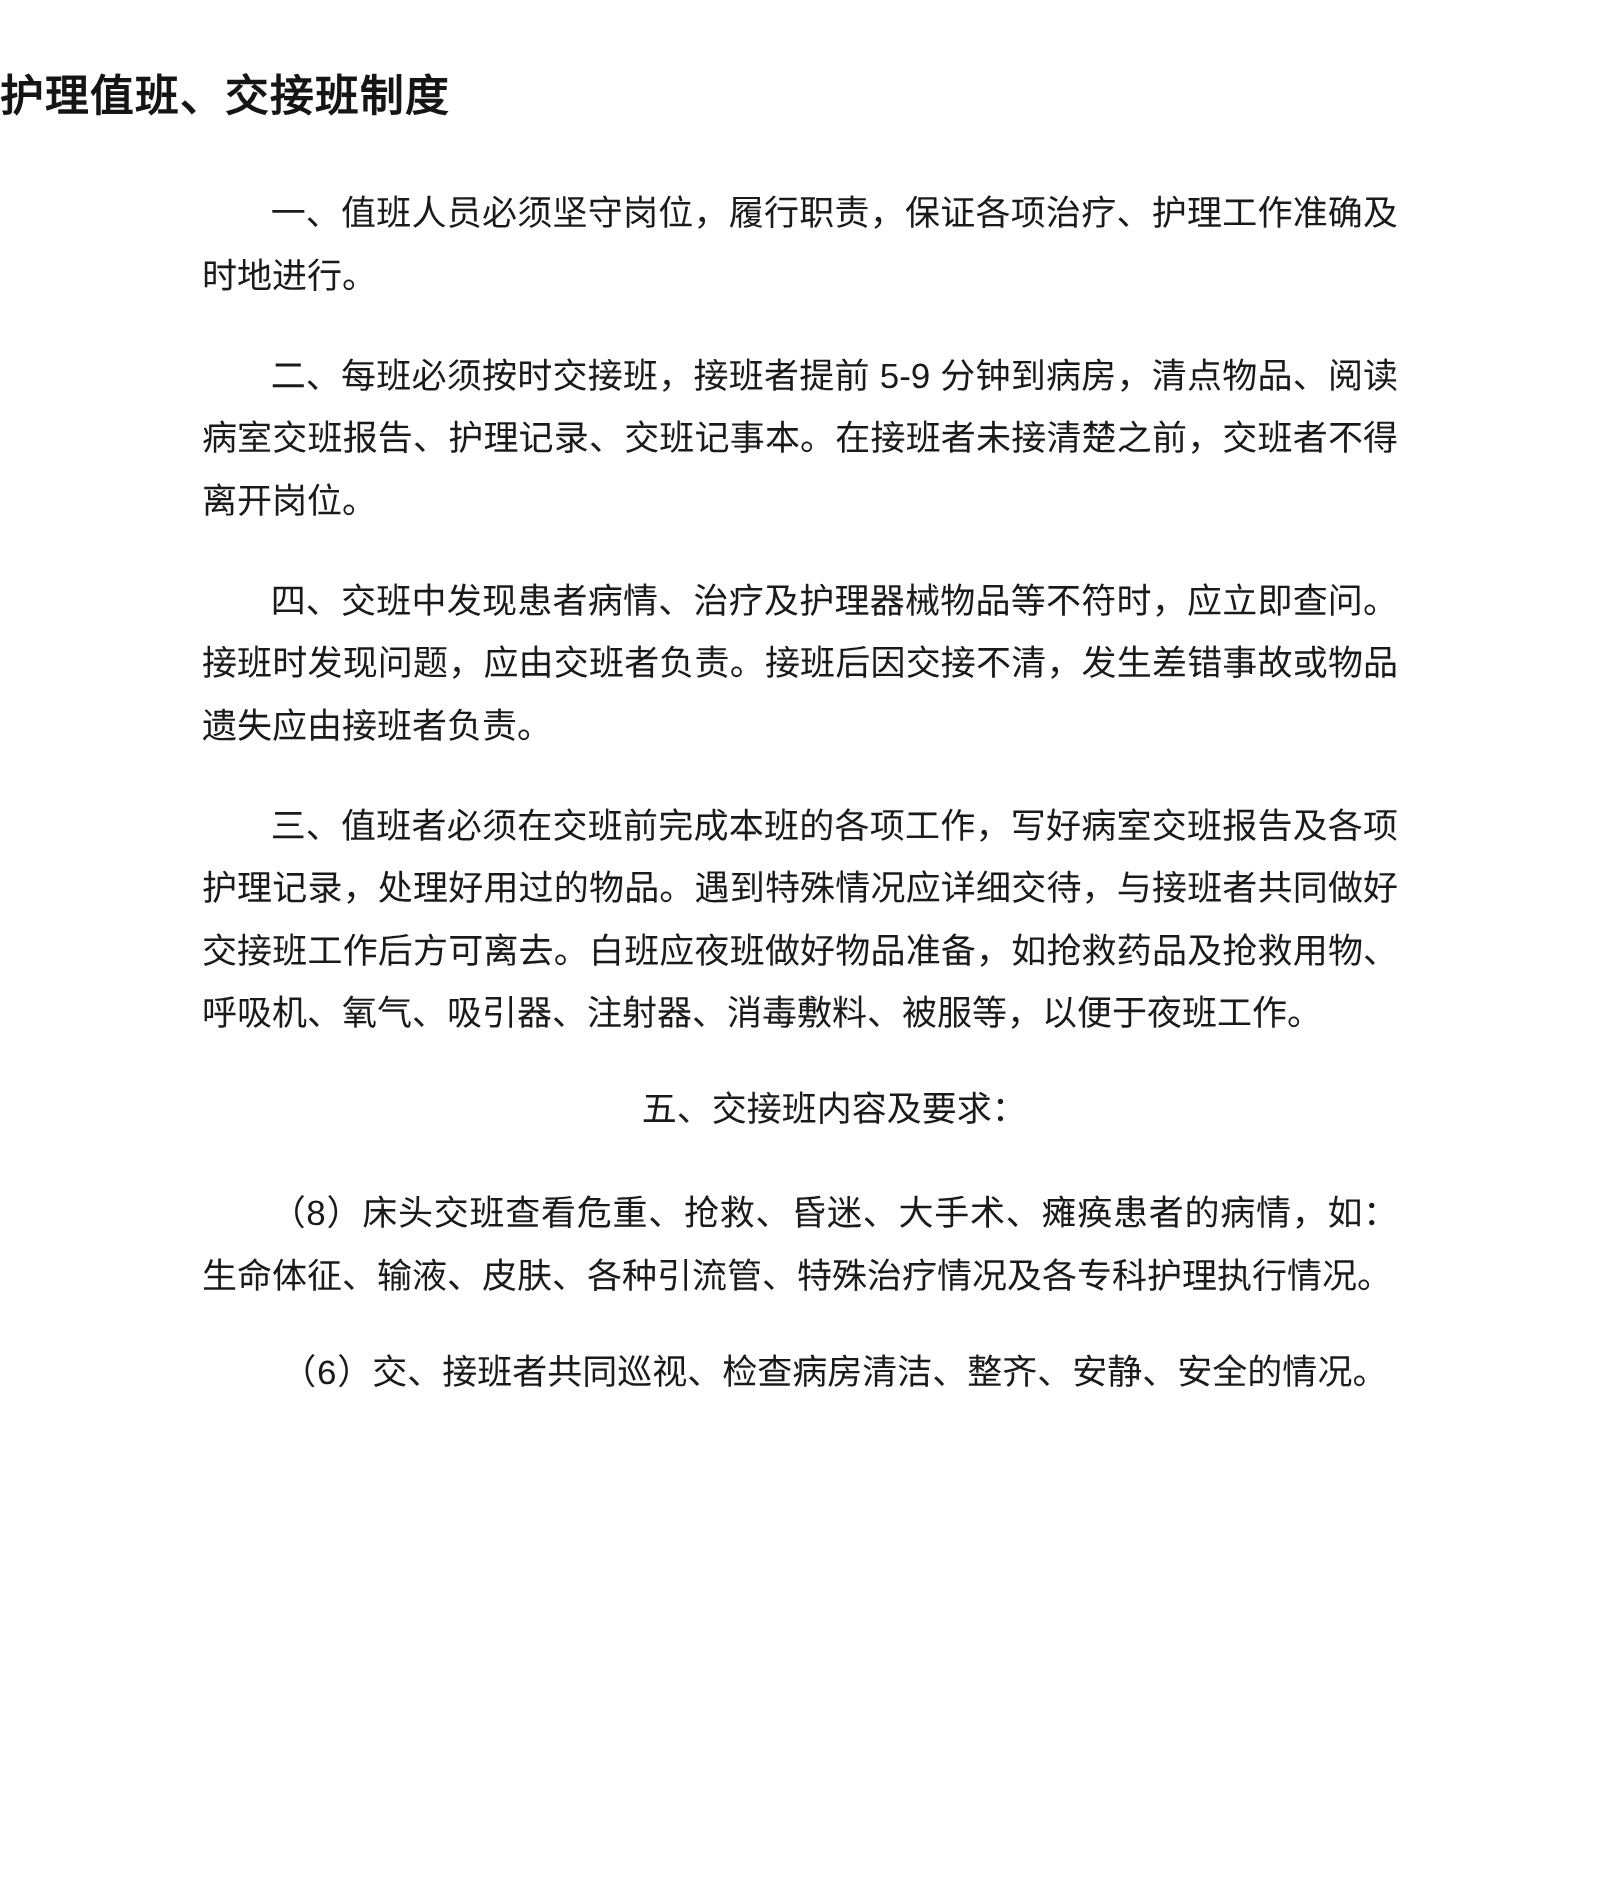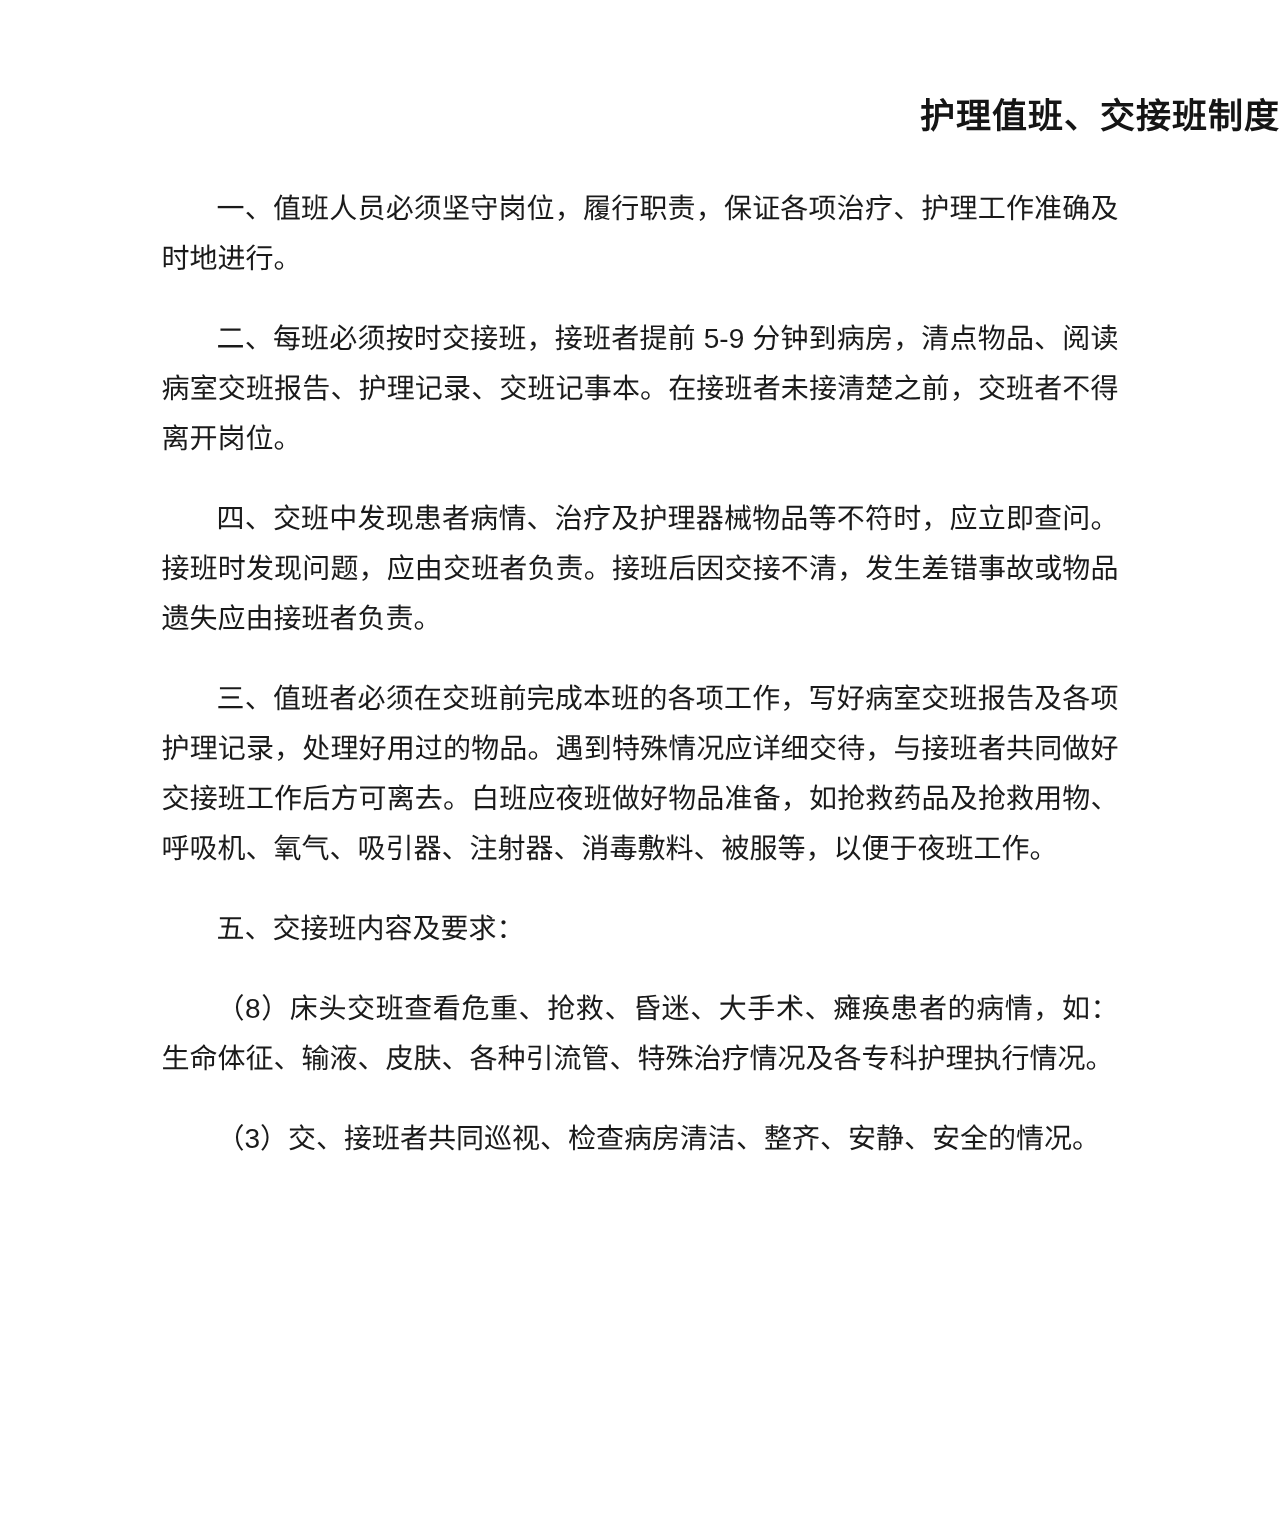--- a/index.html
+++ b/index.html
@@ -18,22 +18,22 @@
   .page {
     position: relative;
     width: 1280px;
     height: 1521px;
     background: #ffffff;
     box-sizing: border-box;
     padding: 0;
   }
   .doc-title {
     margin: 0;
-    padding-top: 94px;
-    text-align: right;
+    padding-top: 56px;
+    text-align: left;
     font-size: 35px;
     font-weight: bold;
     letter-spacing: 1px;
     color: #151515;
     line-height: 1.25;
   }
   .body-block {
     margin: 0 auto;
     width: 957px;
     padding-top: 46px;
@@ -49,21 +49,22 @@
     font-weight: normal;
     word-break: break-all;
   }
   p.para:last-child {
     margin-bottom: 0;
   }
   p.para.sub {
     text-indent: 55px;
   }
   p.para.short {
-    text-align: left;
+    text-align: center;
+    font-family: Liberation Mono, monospace;
   }
 </style>
 </head>
 <body>
 
 <div class="page">
 
   <h1 class="doc-title">护理值班、交接班制度</h1>
 
   <div class="body-block">
@@ -74,17 +75,17 @@
 
     <p class="para">四、交班中发现患者病情、治疗及护理器械物品等不符时，应立即查问。接班时发现问题，应由交班者负责。接班后因交接不清，发生差错事故或物品遗失应由接班者负责。</p>
 
     <p class="para">三、值班者必须在交班前完成本班的各项工作，写好病室交班报告及各项护理记录，处理好用过的物品。遇到特殊情况应详细交待，与接班者共同做好交接班工作后方可离去。白班应夜班做好物品准备，如抢救药品及抢救用物、呼吸机、氧气、吸引器、注射器、消毒敷料、被服等，以便于夜班工作。</p>
 
     <p class="para short">五、交接班内容及要求：</p>
 
 
     <p class="para sub">（8）床头交班查看危重、抢救、昏迷、大手术、瘫痪患者的病情，如：生命体征、输液、皮肤、各种引流管、特殊治疗情况及各专科护理执行情况。</p>
 
-    <p class="para sub short">（3）交、接班者共同巡视、检查病房清洁、整齐、安静、安全的情况。</p>
+    <p class="para sub short">（6）交、接班者共同巡视、检查病房清洁、整齐、安静、安全的情况。</p>
 
   </div>
 
 </div>
 
 </body></html>

